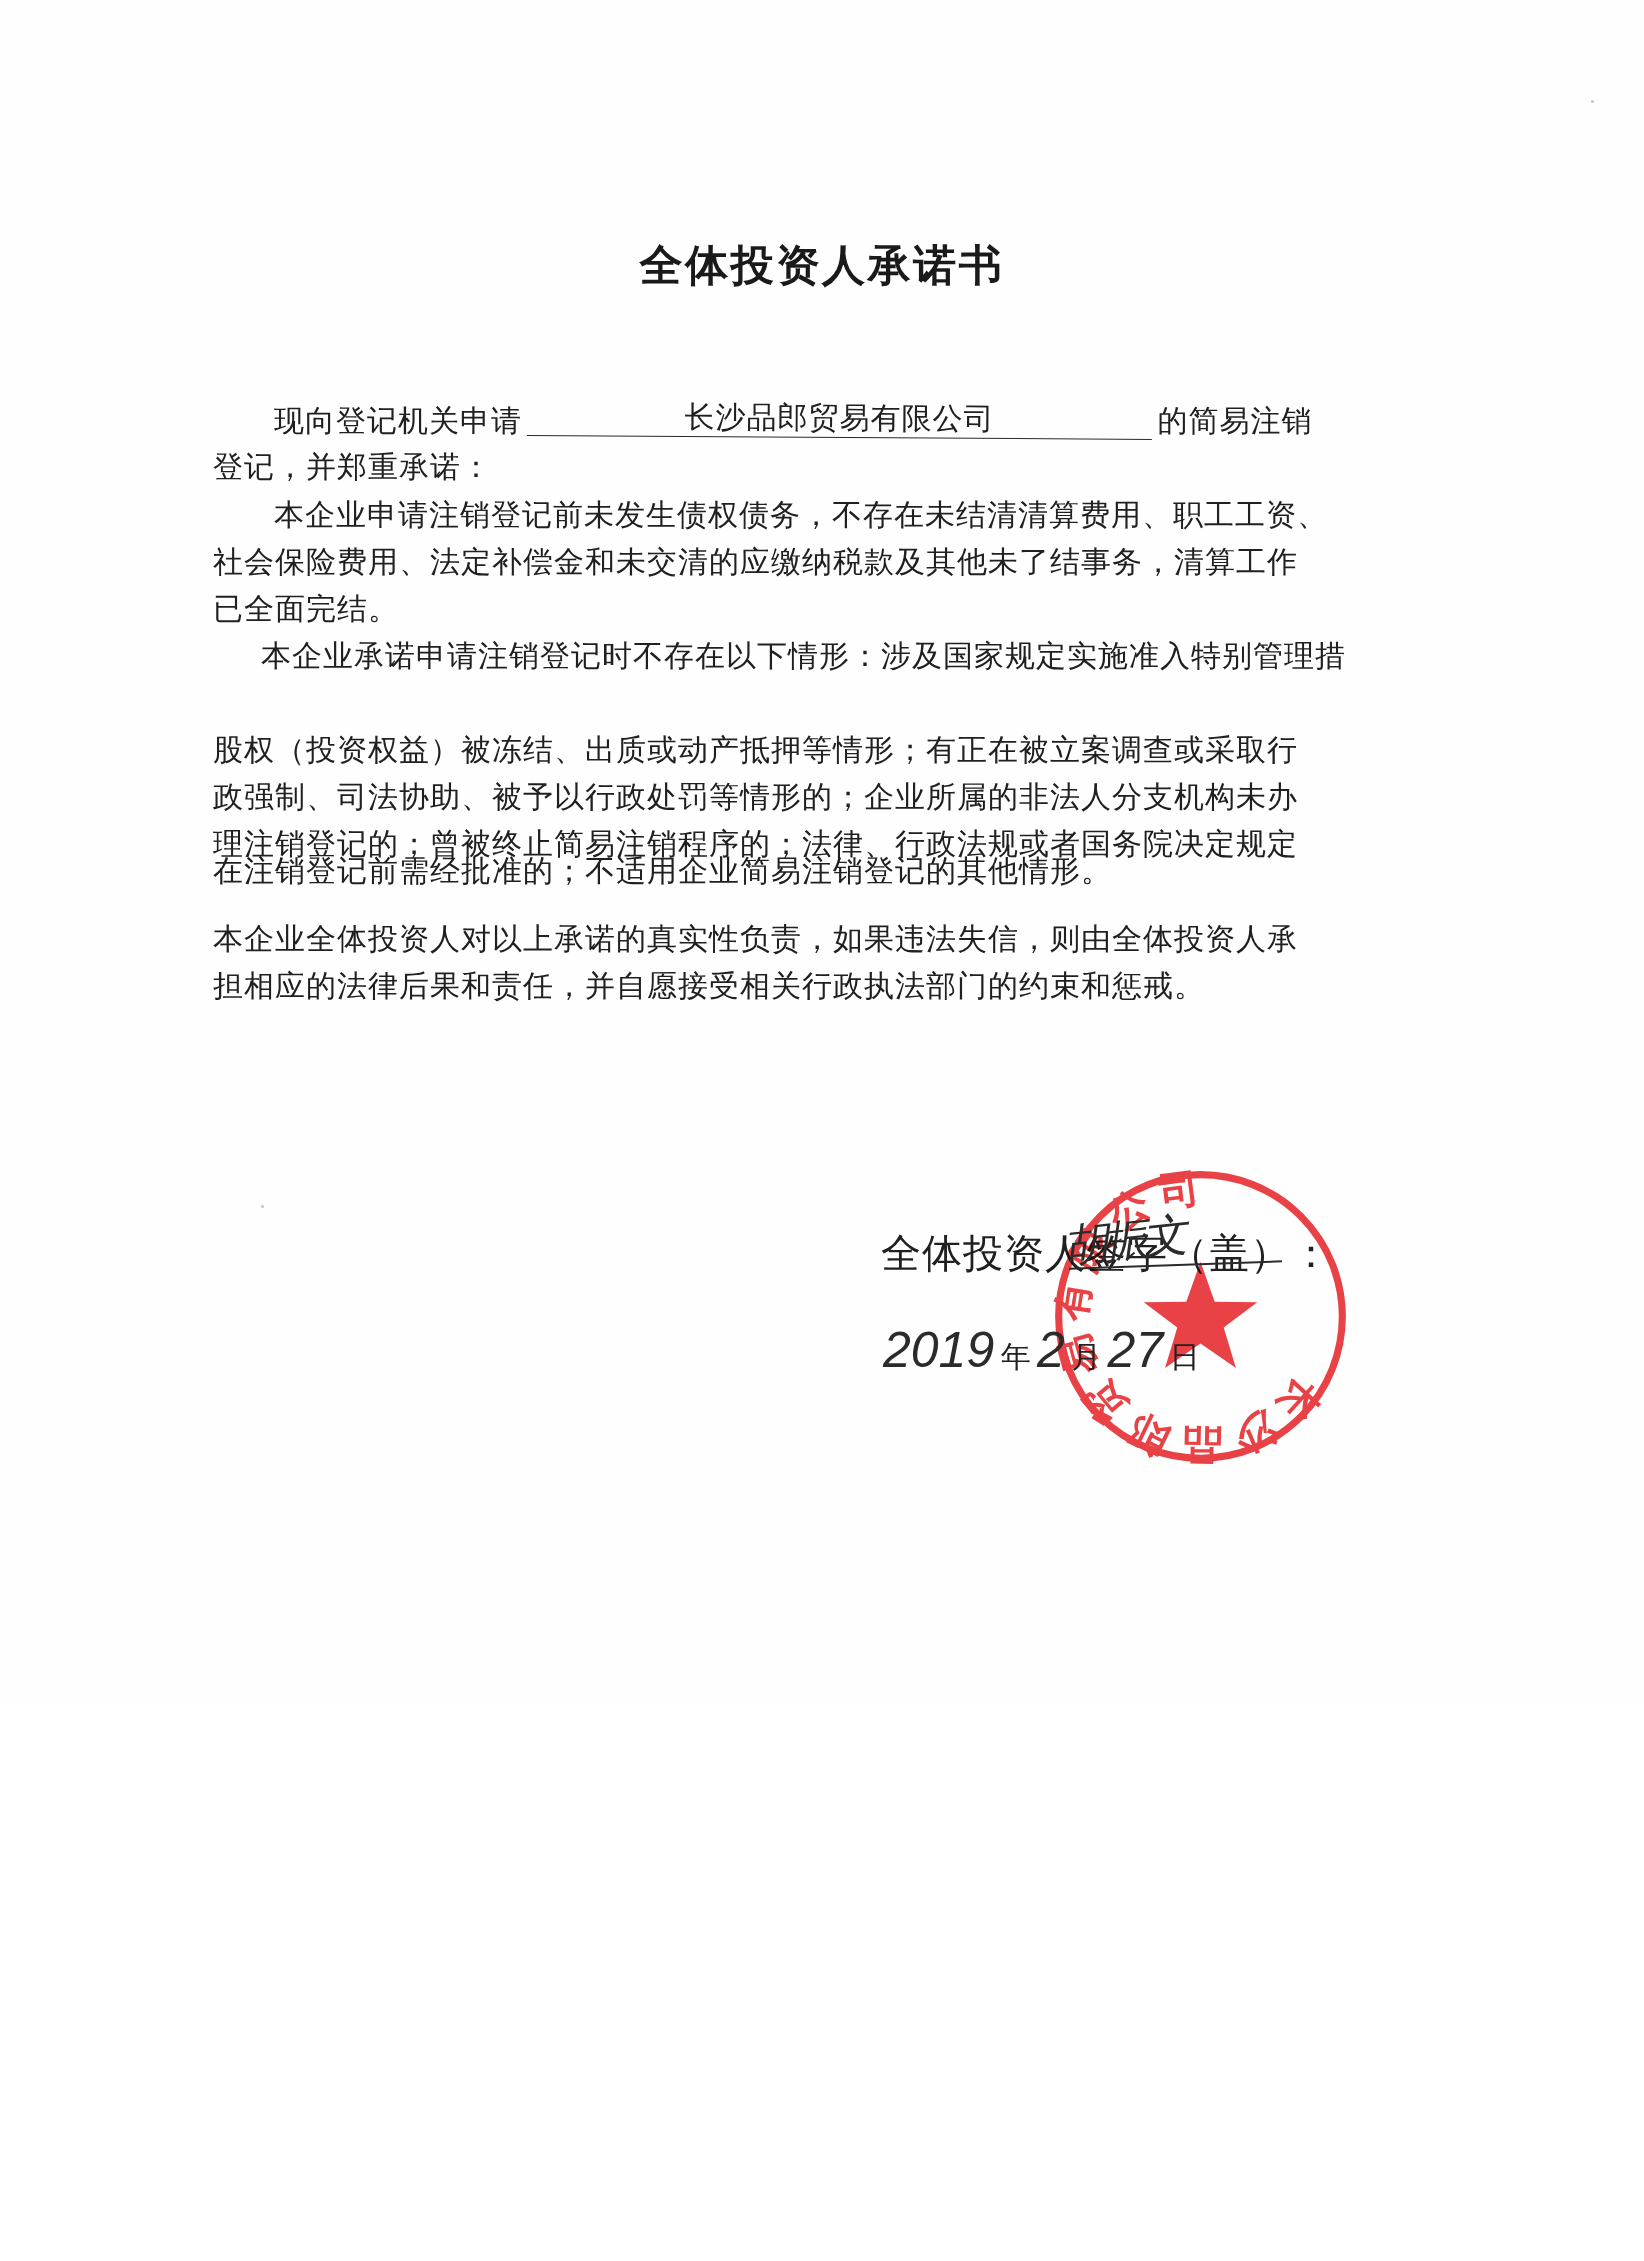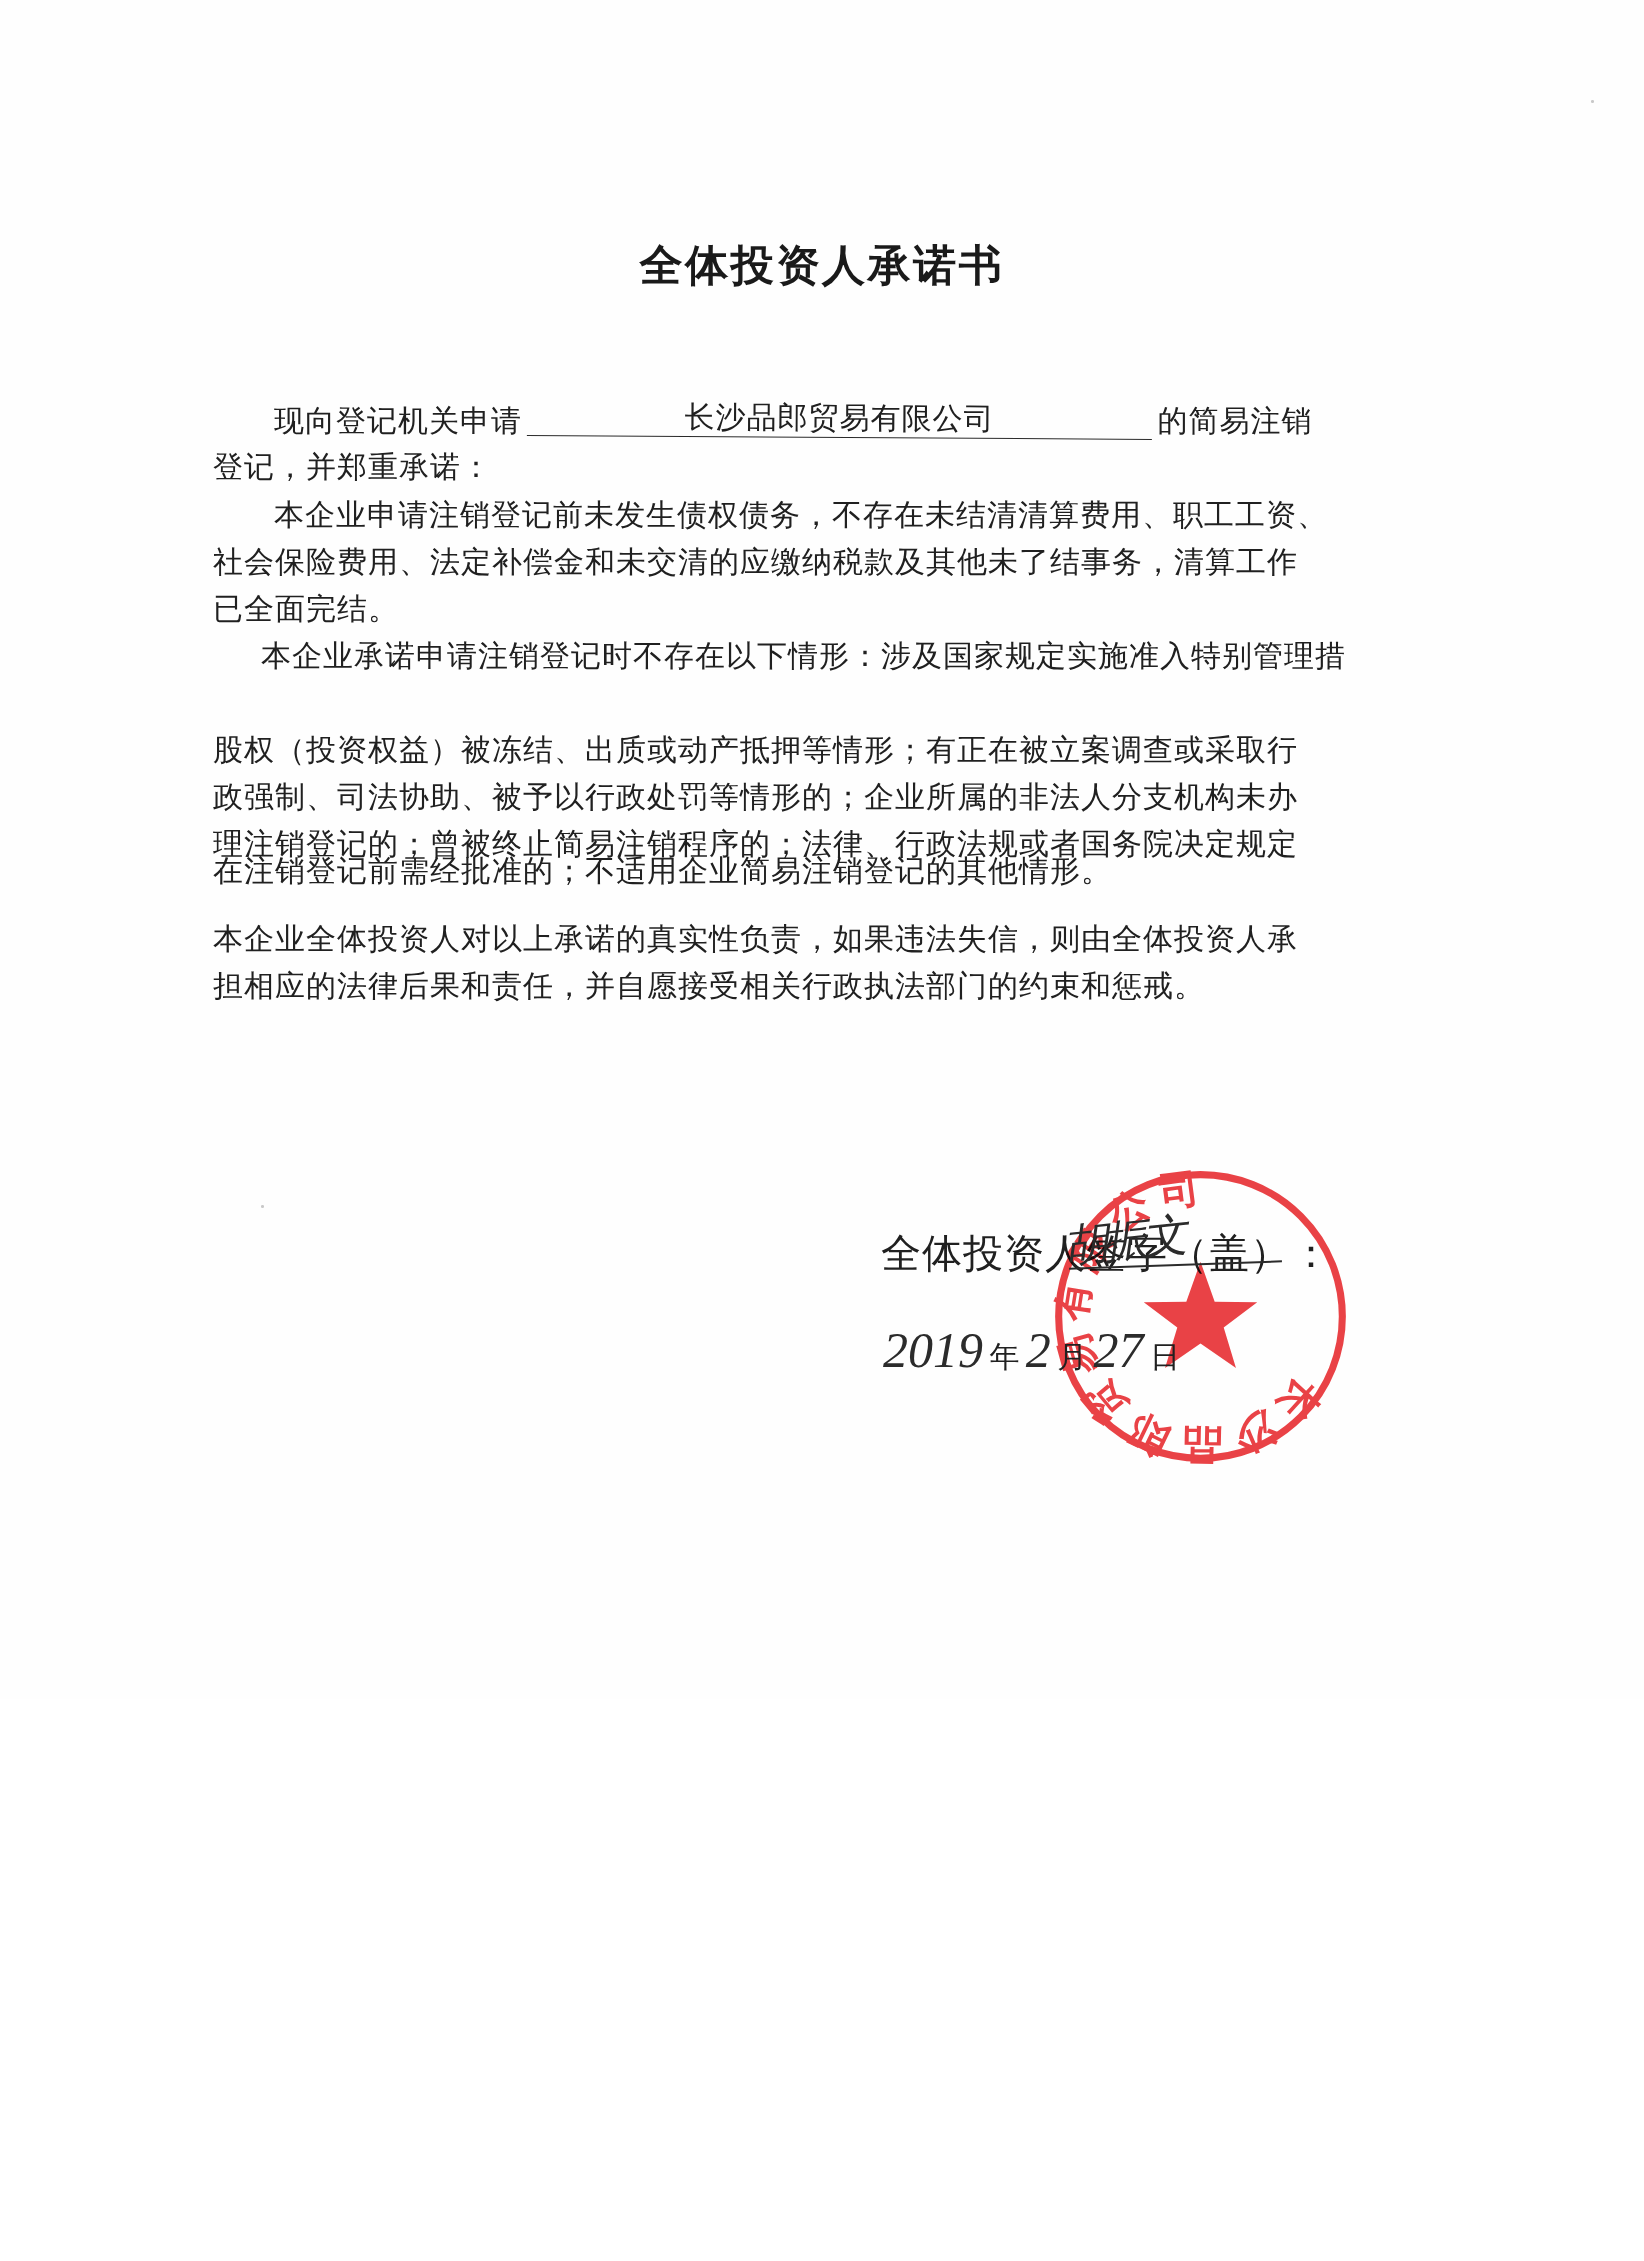--- a/index.html
+++ b/index.html
@@ -87,21 +87,21 @@
       transform: rotate(-2deg);
     }
     .date-row {
       position: absolute;
       left: 883px;
       top: 1321px;
       white-space: nowrap;
       color: #222;
     }
     .hand {
-      font-family: Liberation Serif, serif;
+      font-family: Liberation Sans, sans-serif;
       font-style: italic;
       font-size: 50px;
       color: #2b2b2b;
     }
     .printed {
       font-size: 30px;
       color: #202020;
       margin: 0 6.4px;
     }
     .stamp {

